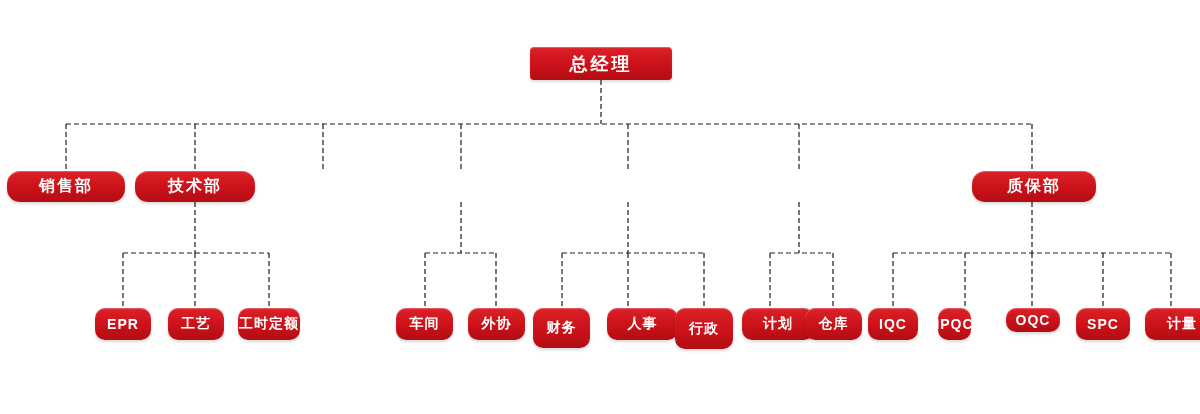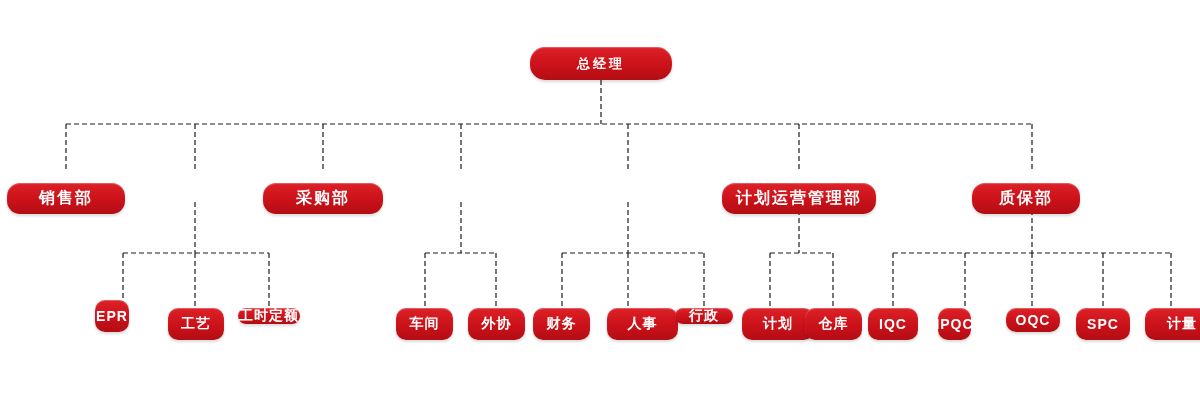--- a/index.html
+++ b/index.html
@@ -28,22 +28,22 @@
   .node{
     position:absolute;
     display:flex;align-items:center;justify-content:center;
     box-sizing:border-box;
     color:var(--node-text);
     font-weight:bold;
     white-space:nowrap;
     background:linear-gradient(180deg,var(--node-fill-light) 0%,var(--node-fill) 55%,var(--node-fill-dark) 100%);
     box-shadow:inset 0 1px 1px rgba(255,255,255,0.28), 0 2px 3px rgba(0,0,0,0.15);
   }
-  .lv1{font-size:13px;letter-spacing:3px;border-radius:15px;}
-  .lv2{font-size:16px;letter-spacing:2px;border-radius:13px;margin-top:12px;}
+  .lv1{font-size:18px;letter-spacing:3px;border-radius:4px;}
+  .lv2{font-size:16px;letter-spacing:2px;border-radius:13px;}
   .lv3{font-size:14px;letter-spacing:1px;border-radius:10px;}
 </style>
 </head>
 <body>
 
 <div id="canvas">
 
   <svg id="wires" width="1200" height="414" viewBox="0 0 1200 414" aria-hidden="true">
     <path class="connector" d="M601 80 V124"></path>
     <path class="connector" d="M66 124 H1032"></path>
@@ -51,34 +51,33 @@
     <path class="connector" d="M195 202 V253 M123 253 H269 M123 253 V308 M195 253 V308 M269 253 V308"></path>
     <path class="connector" d="M461 202 V253 M425 253 H496 M425 253 V308 M496 253 V308"></path>
     <path class="connector" d="M628 202 V253 M562 253 H704 M562 253 V308 M628 253 V308 M704 253 V308"></path>
     <path class="connector" d="M799 202 V253 M770 253 H833 M770 253 V308 M833 253 V308"></path>
     <path class="connector" d="M1032 202 V253 M893 253 H1171 M893 253 V308 M965 253 V308 M1032 253 V308 M1103 253 V308 M1171 253 V308"></path>
   </svg>
 
   <div class="node lv1" style="left:530px;top:47px;width:142px;height:33px">总经理</div>
 
   <div class="node lv2" style="left:7px;top:171px;width:118px;height:31px">销售部</div>
-  <div class="node lv2" style="left:263px;top:171px;width:120px;height:31px">采购部</div>
-  <div class="node lv2" style="left:722px;top:171px;width:154px;height:31px">计划运营管理部</div>
-  <div class="node lv2" style="left:972px;top:171px;width:108px;height:31px">质保部</div>
+  <div class="node lv2" style="left:135px;top:171px;width:120px;height:31px">技术部</div>
+  <div class="node lv2" style="left:972px;top:171px;width:124px;height:31px">质保部</div>
 
-  <div class="node lv3" style="left:95px;top:300px;width:34px;height:32px">EPR</div>
+  <div class="node lv3" style="left:95px;top:308px;width:56px;height:32px">EPR</div>
   <div class="node lv3" style="left:168px;top:308px;width:56px;height:32px">工艺</div>
-  <div class="node lv3" style="left:238px;top:308px;width:62px;height:16px">工时定额</div>
+  <div class="node lv3" style="left:238px;top:308px;width:62px;height:32px">工时定额</div>
 
   <div class="node lv3" style="left:396px;top:308px;width:57px;height:32px">车间</div>
   <div class="node lv3" style="left:468px;top:308px;width:57px;height:32px">外协</div>
 
-  <div class="node lv3" style="left:533px;top:308px;width:57px;height:32px">财务</div>
+  <div class="node lv3" style="left:533px;top:308px;width:57px;height:40px">财务</div>
   <div class="node lv3" style="left:607px;top:308px;width:71px;height:32px">人事</div>
-  <div class="node lv3" style="left:675px;top:308px;width:58px;height:16px">行政</div>
+  <div class="node lv3" style="left:675px;top:308px;width:58px;height:41px">行政</div>
 
   <div class="node lv3" style="left:742px;top:308px;width:72px;height:32px">计划</div>
   <div class="node lv3" style="left:805px;top:308px;width:57px;height:32px">仓库</div>
 
   <div class="node lv3" style="left:868px;top:308px;width:50px;height:32px">IQC</div>
   <div class="node lv3" style="left:938px;top:308px;width:33px;height:32px">IPQC</div>
   <div class="node lv3" style="left:1006px;top:308px;width:54px;height:24px">OQC</div>
   <div class="node lv3" style="left:1076px;top:308px;width:54px;height:32px">SPC</div>
   <div class="node lv3" style="left:1145px;top:308px;width:74px;height:32px">计量</div>
 

